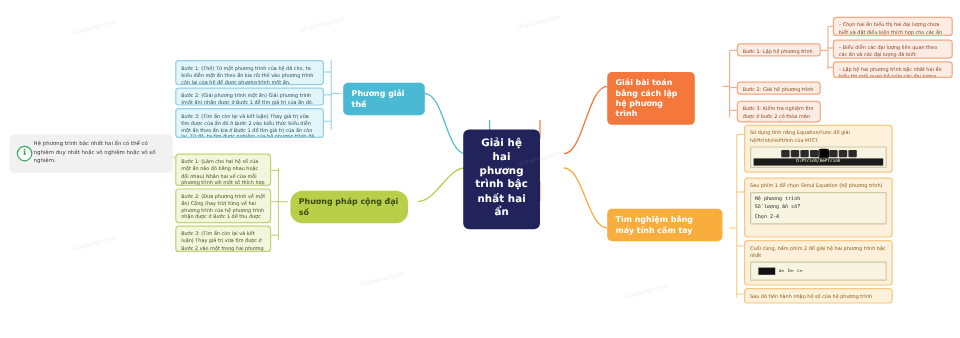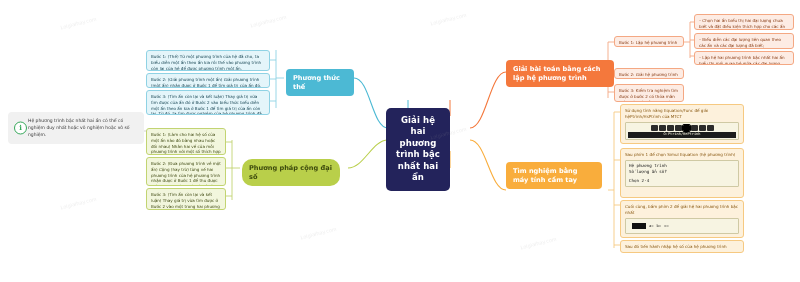--- a/index.html
+++ b/index.html
@@ -131,21 +131,21 @@
   <div class="node root" style="left:386px;top:108px;width:64px;">
     <span>Giải hệ hai phương trình bậc nhất hai ẩn</span>
   </div>
 
   <div class="node callout" style="left:8px;top:112px;width:136px;position:absolute;">
     <span class="info-icon">i</span>
     <span>Hệ phương trình bậc nhất hai ẩn có thể có nghiệm duy nhất hoặc vô nghiệm hoặc vô số nghiệm.</span>
   </div>
 
   <div class="node pill teal" style="left:286px;top:69px;width:68px;">
-    <span>Phương thức thế</span>
+    <span>Phương giải thế</span>
   </div>
 
   <div class="node card teal" style="left:146px;top:50px;width:124px;height:21px;">
     <span>Bước 1: (Thế) Từ một phương trình của hệ đã cho, ta biểu diễn một ẩn theo ẩn kia rồi thế vào phương trình còn lại của hệ để được phương trình một ẩn.</span>
   </div>
   <div class="node card teal" style="left:146px;top:73px;width:124px;height:15px;">
     <span>Bước 2: (Giải phương trình một ẩn) Giải phương trình (một ẩn) nhận được ở Bước 1 để tìm giá trị của ẩn đó.</span>
   </div>
   <div class="node card teal" style="left:146px;top:90px;width:124px;height:25px;">
     <span>Bước 3: (Tìm ẩn còn lại và kết luận) Thay giá trị vừa tìm được của ẩn đó ở Bước 2 vào biểu thức biểu diễn một ẩn theo ẩn kia ở Bước 1 để tìm giá trị của ẩn còn lại. Từ đó, ta tìm được nghiệm của hệ phương trình đã cho.</span>
@@ -158,21 +158,21 @@
   <div class="node card green" style="left:146px;top:128px;width:80px;height:27px;">
     <span>Bước 1: (Làm cho hai hệ số của một ẩn nào đó bằng nhau hoặc đối nhau) Nhân hai vế của mỗi phương trình với một số thích hợp (nếu cần) sao cho các hệ số của một ẩn nào đó trong hai phương trình của hệ bằng nhau hoặc đối nhau.</span>
   </div>
   <div class="node card green" style="left:146px;top:157px;width:80px;height:29px;">
     <span>Bước 2: (Đưa phương trình về một ẩn) Cộng (hay trừ) từng vế hai phương trình của hệ phương trình nhận được ở Bước 1 để thu được một phương trình mà hệ số của một trong hai ẩn bằng 0, tức là nhận được phương trình một ẩn. Giải phương trình một ẩn đó.</span>
   </div>
   <div class="node card green" style="left:146px;top:188px;width:80px;height:22px;">
     <span>Bước 3: (Tìm ẩn còn lại và kết luận) Thay giá trị vừa tìm được ở Bước 2 vào một trong hai phương trình của hệ đã cho để tìm giá trị của ẩn còn lại. Từ đó ta tìm được nghiệm của hệ phương trình đã cho.</span>
   </div>
 
-  <div class="node pill orange" style="left:506px;top:60px;width:108px;">
+  <div class="node pill orange" style="left:506px;top:60px;width:73px;">
     <span>Giải bài toán bằng cách lập hệ phương trình</span>
   </div>
 
   <div class="node card orange" style="left:614px;top:36px;width:70px;height:11px;">
     <span>Bước 1: Lập hệ phương trình</span>
   </div>
   <div class="node card orange" style="left:614px;top:68px;width:70px;height:11px;">
     <span>Bước 2: Giải hệ phương trình nhận được.</span>
   </div>
   <div class="node card orange" style="left:614px;top:84px;width:70px;height:18px;">
@@ -182,21 +182,21 @@
   <div class="node card orange" style="left:694px;top:14px;width:100px;height:16px;">
     <span>– Chọn hai ẩn biểu thị hai đại lượng chưa biết và đặt điều kiện thích hợp cho các ẩn số;</span>
   </div>
   <div class="node card orange" style="left:694px;top:33px;width:100px;height:16px;">
     <span>– Biểu diễn các đại lượng liên quan theo các ẩn và các đại lượng đã biết;</span>
   </div>
   <div class="node card orange" style="left:694px;top:51px;width:100px;height:14px;">
     <span>– Lập hệ hai phương trình bậc nhất hai ẩn biểu thị mối quan hệ giữa các đại lượng</span>
   </div>
 
-  <div class="node pill amber" style="left:506px;top:162px;width:96px;">
+  <div class="node pill amber" style="left:506px;top:174px;width:96px;">
     <span>Tìm nghiệm bằng máy tính cầm tay</span>
   </div>
 
   <div class="node card amber" style="left:620px;top:104px;width:124px;height:40px;">
     <div>Sử dụng tính năng Equation/Func để giải hệPtrình/HsPtrình của MTCT</div>
     <div class="calcscreen" style="margin-top:2px;padding:1px 2px;">
       <div class="calcgrid">
         <i></i>
         <i></i>
         <i></i>

